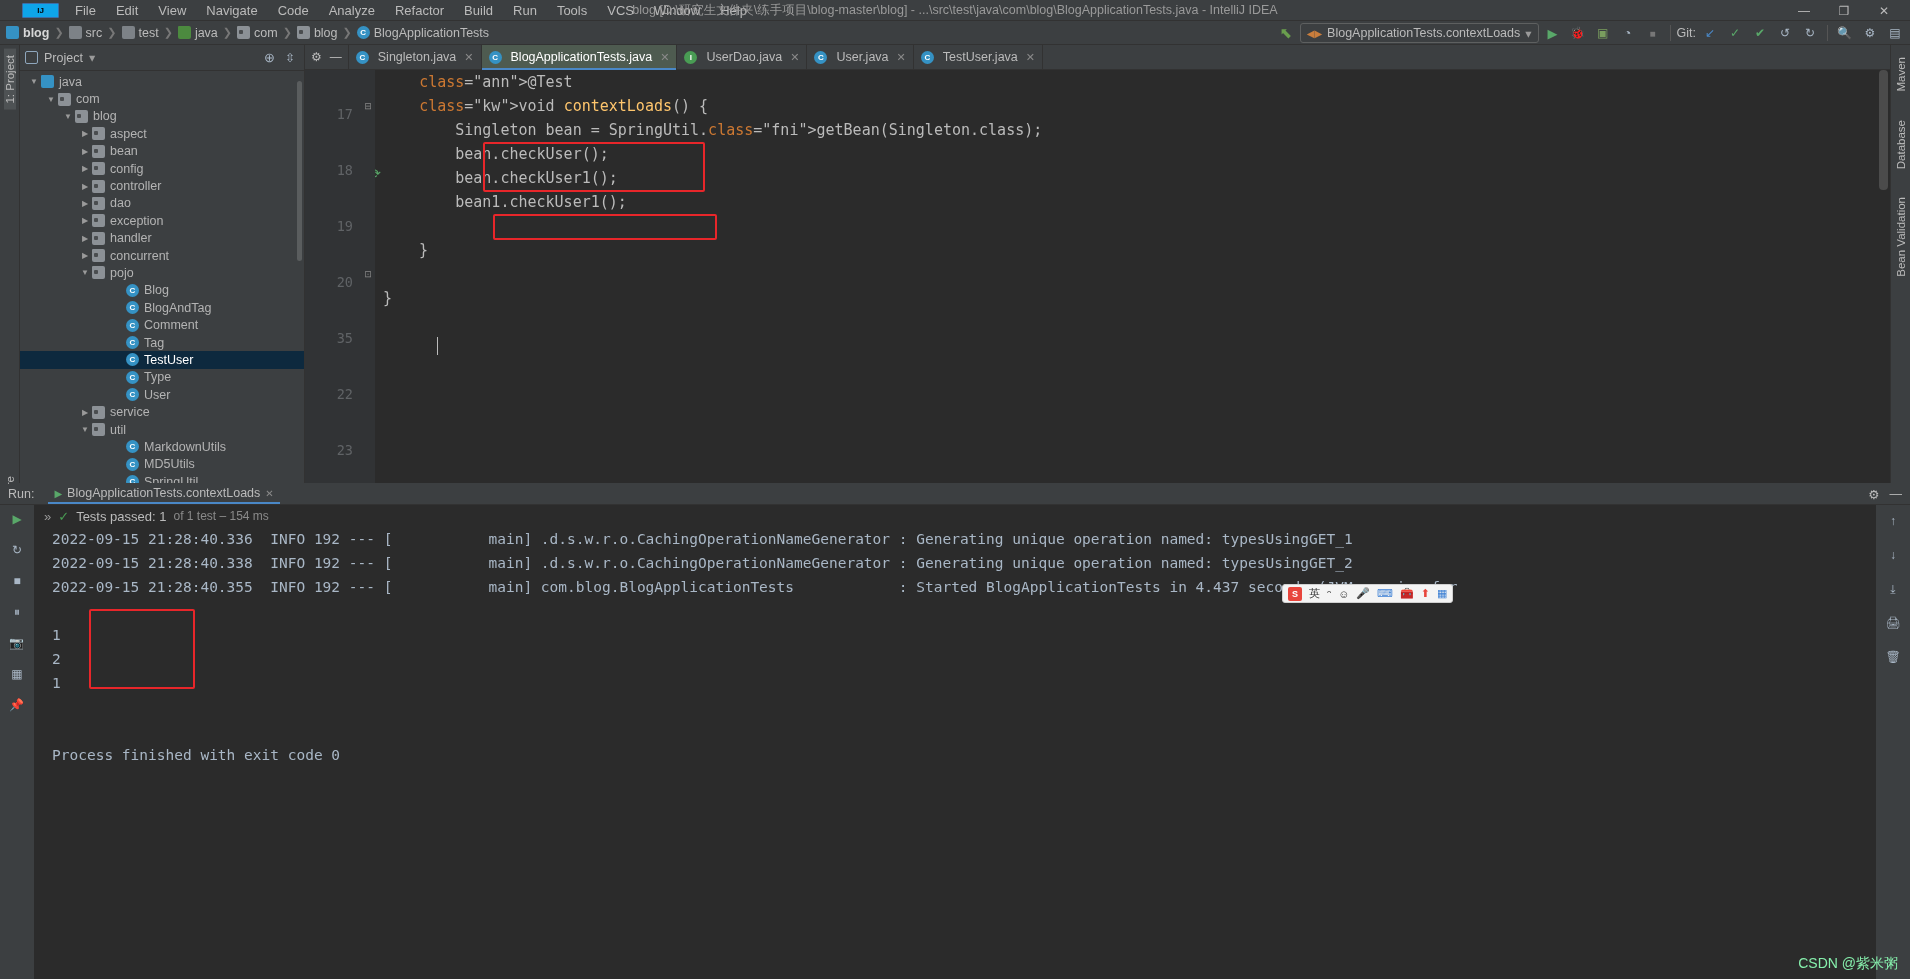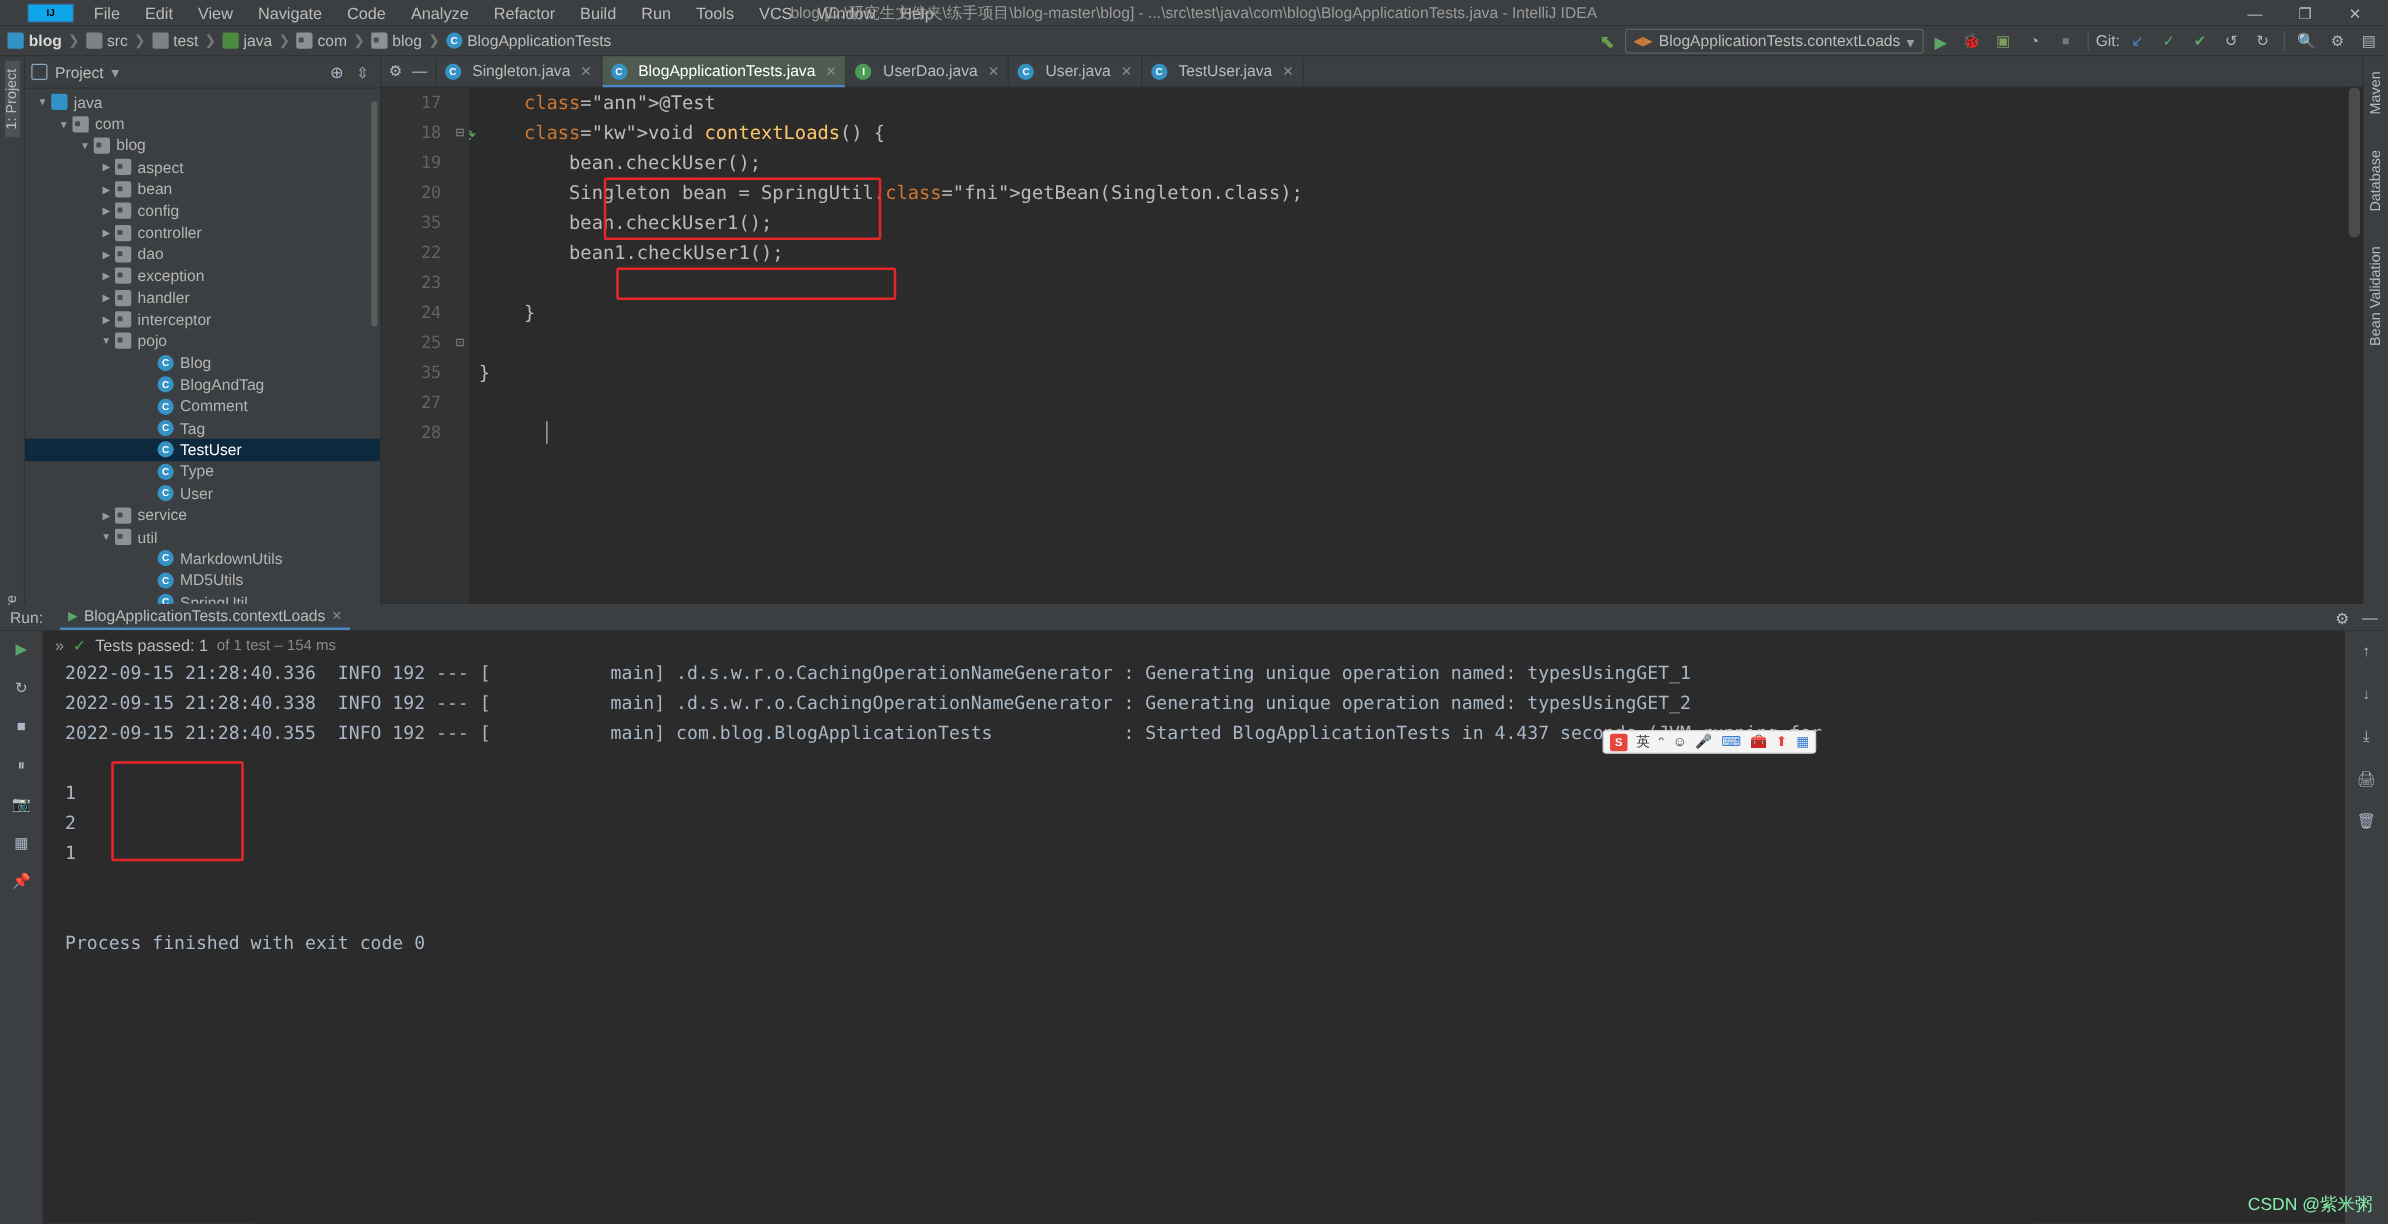--- a/index.html
+++ b/index.html
@@ -97,21 +97,21 @@
   .tab {
     display:flex; align-items:center; gap:5px; padding:0 7px; font-size:12.5px; color:#bbbbbb;
     border-right:1px solid #323232; position:relative; white-space:nowrap;
   }
   .tab.active { background:#4e5b50; color:#ffffff; }
   .tab.active::after { content:""; position:absolute; left:0; right:0; bottom:-1px; height:2px; background:#4a88c7; }
   .tab .x { color:#8a8a8a; font-size:11px; margin-left:3px; }
 
   .code-area { flex:1; position:relative; overflow:hidden; background:#2b2b2b; display:flex; }
   .gutter { width:56px; background:#313335; position:relative; flex:none; }
-  .gline { height:24px; line-height:24px; text-align:right; padding-right:8px; font-family:"DejaVu Sans Mono", monospace; font-size:13.5px; color:#606366; }
+  .gline { height:24px; line-height:24px; text-align:right; padding-right:8px; font-family:"DejaVu Sans Mono", monospace; font-size:13.5px; color:#606366;margin-top:32px; }
   .fold-col { width:14px; background:#313335; flex:none; position:relative; }
   .code-body { flex:1; position:relative; font-family:"DejaVu Sans Mono", monospace; font-size:15px; }
   .cline { height:24px; line-height:24px; white-space:pre; padding-left:8px; }
   .kw { color:#cc7832; }
   .fn { color:#ffc66d; }
   .hl-box { position:absolute; border:2px solid #e8262a; border-radius:2px; pointer-events:none; }
   .caret { position:absolute; width:1px; background:#bbbbbb; }
   .edit-scroll { position:absolute; right:0; top:0; width:13px; bottom:0; background:#2b2b2b; }
   .edit-scroll .thumb { position:absolute; top:0; left:2px; width:9px; height:120px; background:#4b4b4b; border-radius:4px;}
 
@@ -300,21 +300,21 @@
             <span>exception</span>
           </div>
           <div class="trow" style="padding-left: 58px;">
             <span class="tw">▶</span>
             <span class="ic ic-folder pkg" style="margin-right: 5px;"></span>
             <span>handler</span>
           </div>
           <div class="trow" style="padding-left: 58px;">
             <span class="tw">▶</span>
             <span class="ic ic-folder pkg" style="margin-right: 5px;"></span>
-            <span>interceptor</span>
+            <span>concurrent</span>
           </div>
           <div class="trow" style="padding-left: 58px;">
             <span class="tw">▼</span>
             <span class="ic ic-folder pkg" style="margin-right: 5px;"></span>
             <span>pojo</span>
           </div>
           <div class="trow" style="padding-left: 92px;">
             <span class="tw"></span>
             <span class="ic ic-class" style="margin-right: 5px;">C</span>
             <span>Blog</span>
@@ -437,22 +437,22 @@
             <div style="height: 24px; line-height: 24px; text-align: center; color: rgb(136, 136, 136); font-size: 9px;"></div>
             <div style="height: 24px; line-height: 24px; text-align: center; color: rgb(136, 136, 136); font-size: 9px;"></div>
             <div style="height: 24px; line-height: 24px; text-align: center; color: rgb(136, 136, 136); font-size: 9px;">⊡</div>
             <div style="height: 24px; line-height: 24px; text-align: center; color: rgb(136, 136, 136); font-size: 9px;"></div>
             <div style="height: 24px; line-height: 24px; text-align: center; color: rgb(136, 136, 136); font-size: 9px;"></div>
             <div style="height: 24px; line-height: 24px; text-align: center; color: rgb(136, 136, 136); font-size: 9px;"></div>
           </div>
         <div class="code-body" id="code-host">
             <div class="cline">    <span <span="" class="kw">class</span>="ann"&gt;@Test</div>
             <div class="cline">    <span <span="" class="kw">class</span>="kw"&gt;void <span class="fn">contextLoads</span>() {</div>
+            <div class="cline">        Singleton bean = SpringUtil.<span <span="" class="kw">class</span>="fni"&gt;getBean(Singleton.class);</div>
             <div class="cline">        bean.checkUser();</div>
-            <div class="cline">        Singleton bean = SpringUtil.<span <span="" class="kw">class</span>="fni"&gt;getBean(Singleton.class);</div>
             <div class="cline">        bean.checkUser1();</div>
             <div class="cline">        bean1.checkUser1();</div>
             <div class="cline"></div>
             <div class="cline">    }</div>
             <div class="cline"></div>
             <div class="cline">}</div>
             <div class="cline"></div>
             <div class="hl-box" style="left: 108px; top: 72px; width: 222px; height: 50px;"></div>
             <div class="hl-box" style="left: 118px; top: 144px; width: 224px; height: 26px;"></div>
             <div class="caret" style="left: 62px; top: 267px; height: 18px;"></div>

